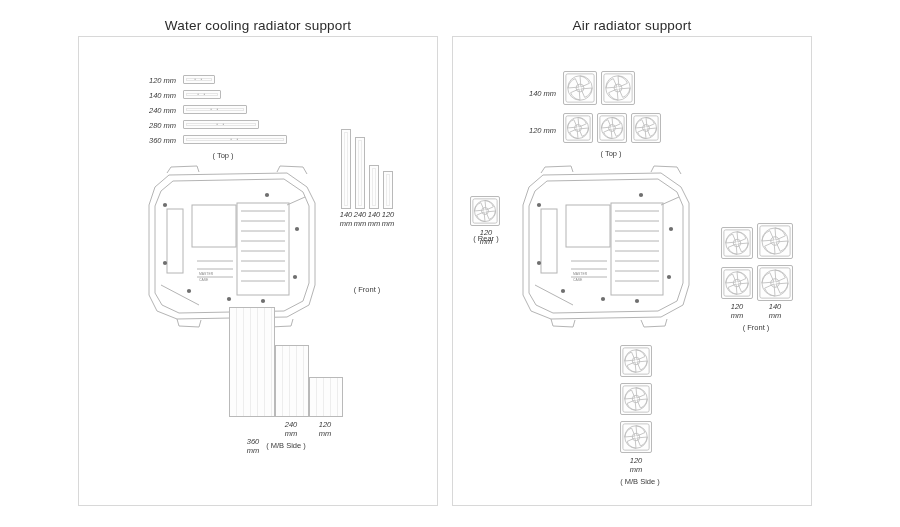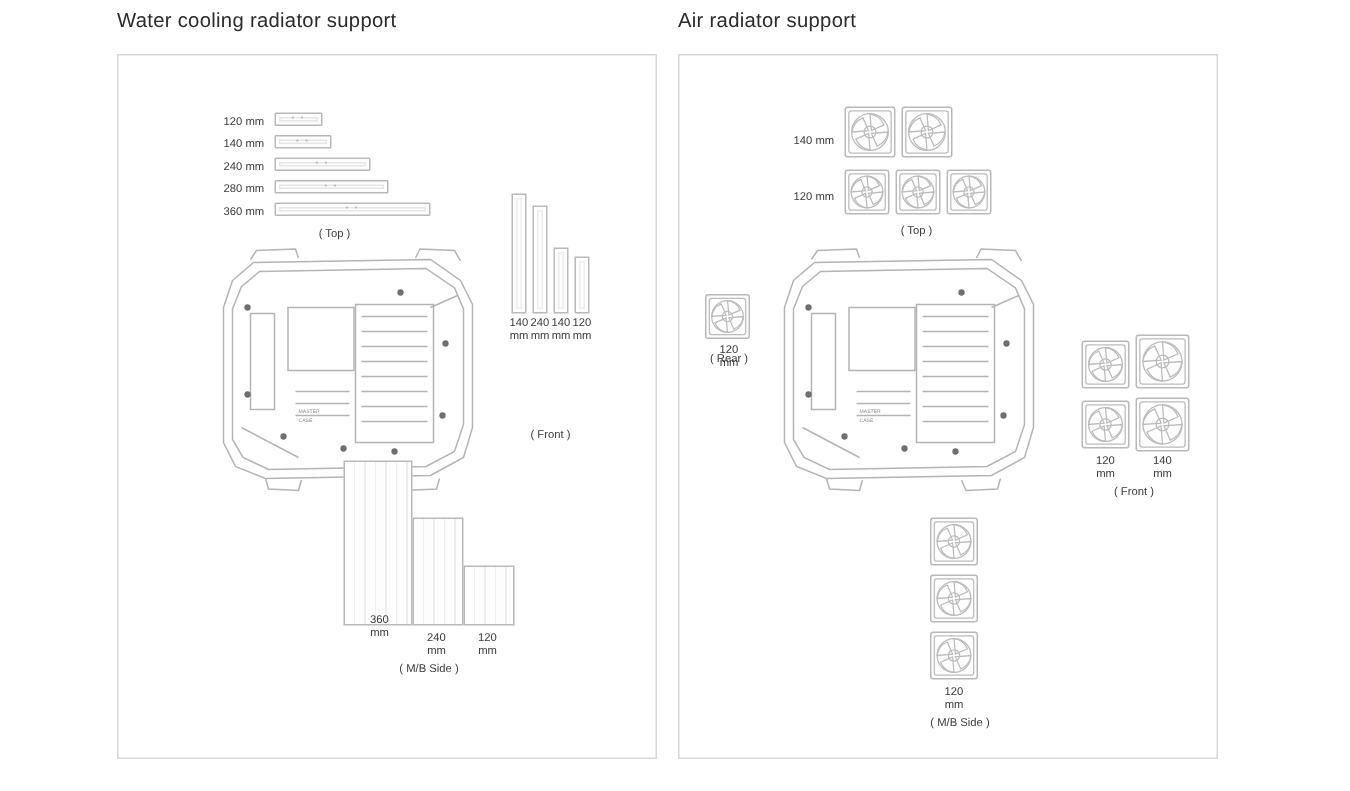--- a/index.html
+++ b/index.html
@@ -17,35 +17,37 @@
     width:360px;
     height:470px;
     border:1px solid #d8d8d8;
     background:#fff;
     box-sizing:border-box;
   }
   #panel-left{left:78px;}
   #panel-right{left:452px;}
   .panel-title{
     position:absolute;
-    top:6px;
+    top:18px;
     width:360px;
+    text-align:center;
     font-size:13.5px;
     color:#2b2b2b;
     letter-spacing:.2px;
   }
   #title-left{left:78px;}
   #title-right{left:452px;}
 
   .lbl{
     position:absolute;
     font-size:7.5px;
     color:#3a3a3a;
     white-space:nowrap;
     line-height:1.15;
+    font-style:italic;
   }
   .lbl.c{text-align:center;}
   .grp-cap{
     position:absolute;
     font-size:7.5px;
     color:#3a3a3a;
     text-align:center;
     white-space:nowrap;
   }
 
@@ -189,21 +191,21 @@
   <div class="lbl c" style="left:285px;top:174px;width:20px;white-space:pre;">140
 mm</div>
   <div class="lbl c" style="left:299px;top:174px;width:20px;white-space:pre;">120
 mm</div>
   <div class="grp-cap" style="left:258px;top:248px;width:60px;">( Front )</div>
 
   <div class="radbig" style="left:150px;top:270px;width:46px;height:110px;"></div>
   <div class="radbig" style="left:196px;top:308px;width:34px;height:72px;"></div>
   <div class="radbig" style="left:230px;top:340px;width:34px;height:40px;"></div>
 
-  <div class="lbl c" style="left:162px;top:372px;width:24px;white-space:pre;">360
+  <div class="lbl c" style="left:162px;top:401px;width:24px;white-space:pre;">360
 mm</div>
   <div class="lbl c" style="left:200px;top:384px;width:24px;white-space:pre;">240
 mm</div>
   <div class="lbl c" style="left:234px;top:384px;width:24px;white-space:pre;">120
 mm</div>
   <div class="grp-cap" style="left:172px;top:404px;width:70px;">( M/B Side )</div>
 </div>
 
 <div class="panel" id="panel-right">
 

